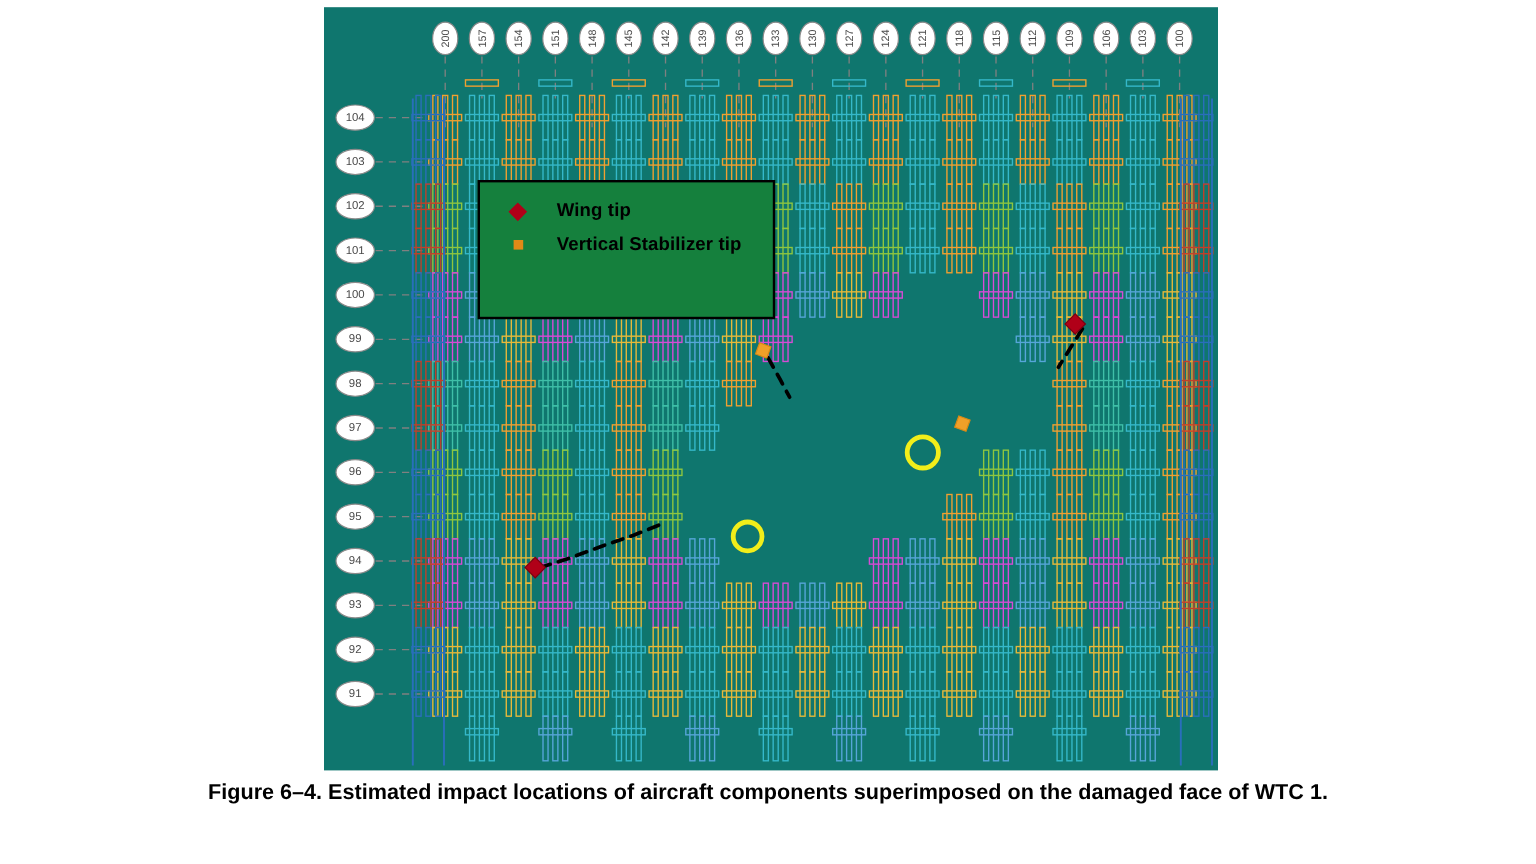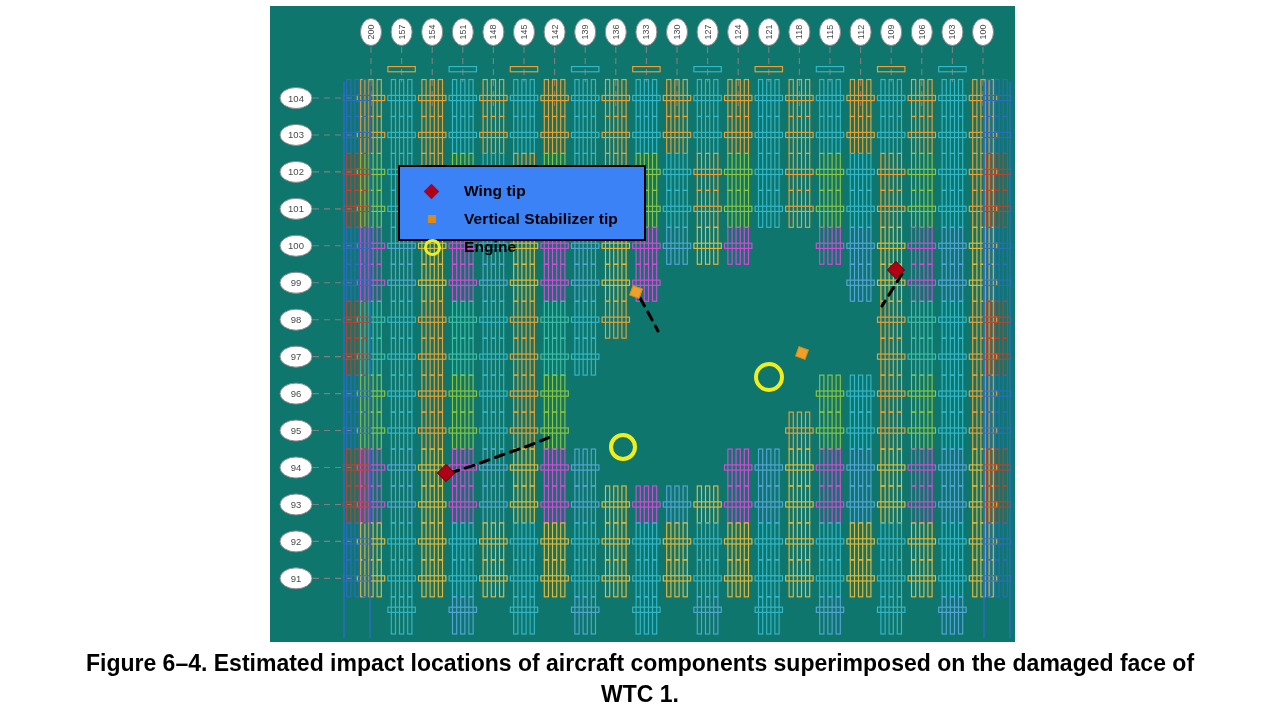--- a/index.html
+++ b/index.html
@@ -12,36 +12,35 @@
   #figure{position:absolute;left:270px;top:6px;width:745px;height:636px;background:#0f766e;}
   svg#diagram{position:absolute;left:0;top:0;}
 
   .colLabel text, .rowLabel text{
     font-family:"Liberation Sans", sans-serif;
     font-size:9px; fill:#4a4a4a; font-weight:400;
   }
   .rowLabel text{font-size:9.5px;}
 
   #legend{
-    position:absolute;left:398px;top:150px;width:248px;height:76px;
-    background:#3b82f6;border:2.5px solid #000;box-sizing:border-box;
+    position:absolute;left:398px;top:150px;width:248px;height:116px;
+    background:#15803d;border:2.5px solid #000;box-sizing:border-box;
     padding:10px 0 0 24px;
-    margin-top:15px;
   }
   .legrow{display:flex;align-items:center;height:28px;}
   .legsym{width:40px;display:flex;align-items:center;justify-content:flex-start;}
   .legtxt{font-size:15.5px;font-weight:bold;color:#000;letter-spacing:.1px;}
 
   .sym-diamond{width:11px;height:11px;background:#b00018;transform:rotate(45deg);margin-left:2px;}
   .sym-square{width:8px;height:8px;background:#e08a16;margin-left:4px;}
   .sym-circle{width:17px;height:17px;border:3px solid #f2ee1a;border-radius:50%;box-sizing:border-box;}
 
   #caption{
     position:absolute;left:60px;top:648px;width:1160px;
-    text-align:center;font-size:23px;font-weight:bold;color:#000;
+    text-align:center;font-size:18px;font-weight:bold;color:#000;
     line-height:1.35;
   }
 </style>
 </head>
 <body>
 
 <div id="stage">
 
   <div id="figure">
     <svg id="diagram" width="745" height="636" viewBox="0 0 745 636">
@@ -1442,26 +1441,20 @@
           <i class="sym-diamond"></i>
         </span>
       <span class="legtxt">Wing tip</span>
     </div>
     <div class="legrow">
       <span class="legsym">
           <i class="sym-square"></i>
         </span>
       <span class="legtxt">Vertical Stabilizer tip</span>
     </div>
-    <div class="legrow">
-      <span class="legsym">
-          <i class="sym-circle"></i>
-        </span>
-      <span class="legtxt">Engine</span>
-    </div>
   </div>
 
   <div id="caption">
     <span>Figure 6–4.  Estimated impact locations of aircraft components superimposed on the</span>
     <span>damaged face of WTC 1.</span>
   </div>
 
 </div>
 
 </body></html>

